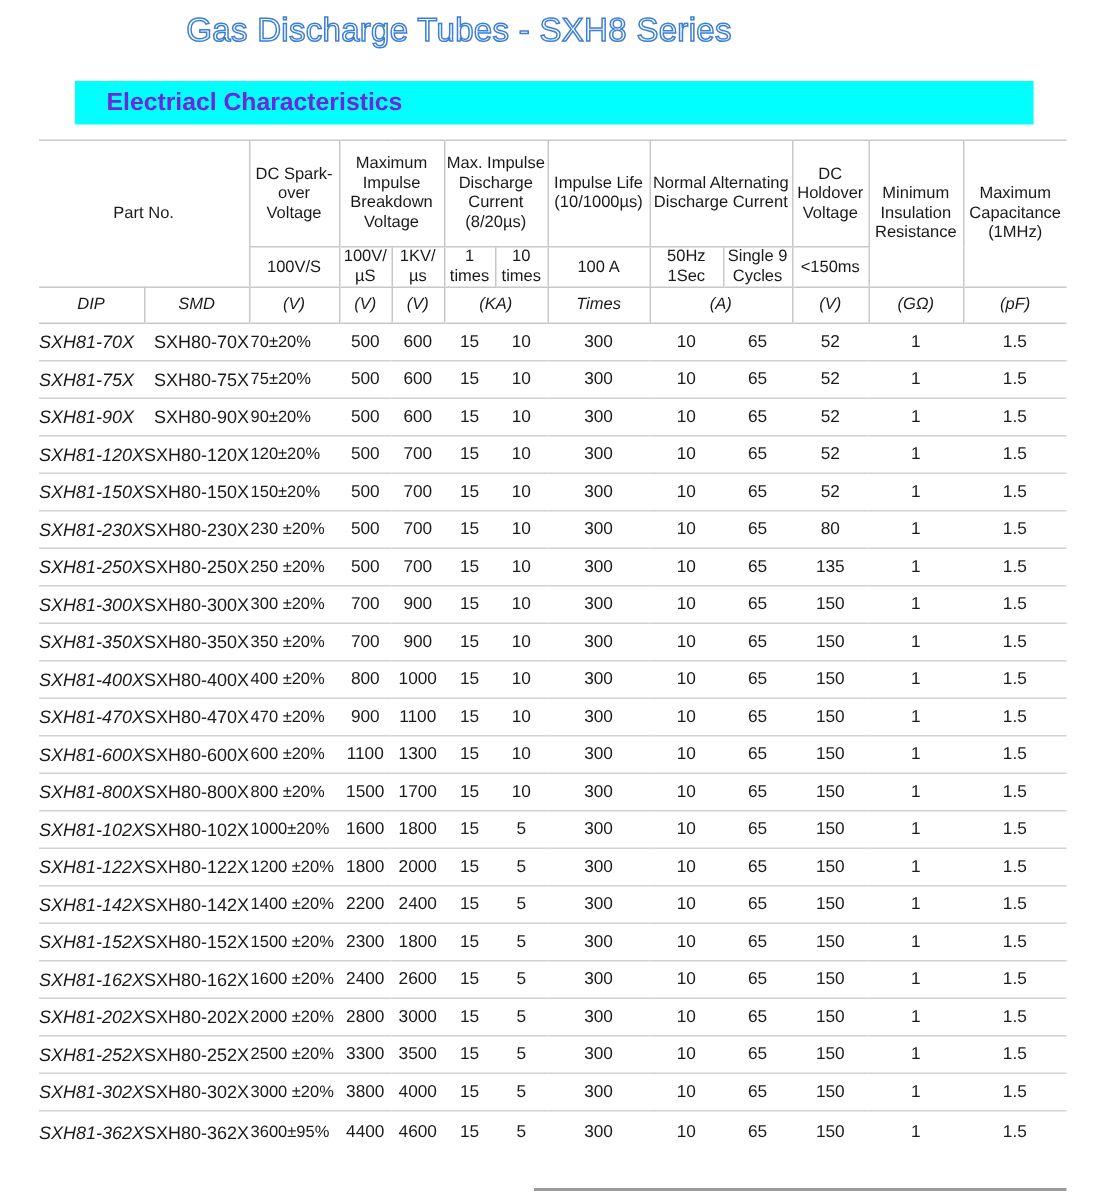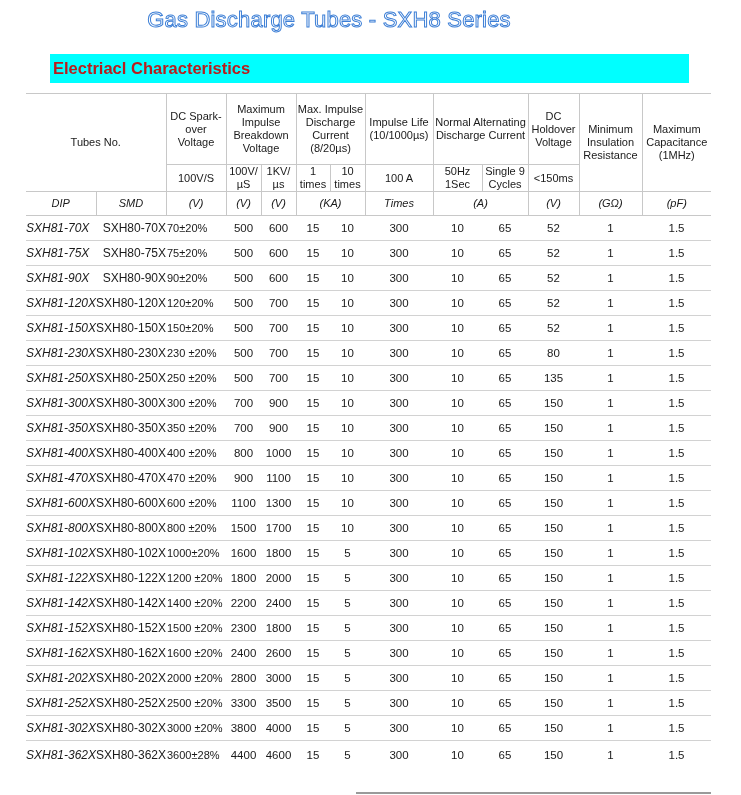--- a/index.html
+++ b/index.html
@@ -5,29 +5,28 @@
   html, body { margin: 0; padding: 0; background: #ffffff; }
   body {
     width: 741px; height: 795px; position: relative; overflow: hidden;
     font-family: "Liberation Sans", sans-serif; color: #1a1a1a;
   }
   .doc-title {
     position: absolute; left: 0; top: 6px; width: 612px; text-align: center;
     font-size: 22px; line-height: 28px; color: #ffffff;
     -webkit-text-stroke: 1px #3d7fd6;
     letter-spacing: 0.2px;
-    padding-left: 23px;
   }
   .section-bar {
     position: absolute; left: 50px; top: 54px; width: 639px; height: 29px;
     background: #00ffff;
   }
   .section-bar span {
-    position: absolute; left: 3px; top: 4px;
-    font-weight: bold; font-size: 16.5px; line-height: 20px; color: #b91c1c;
+    position: absolute; left: 21px; top: 4px;
+    font-weight: bold; font-size: 16.5px; line-height: 20px; color: #6d28d9;
   }
   table.spec {
     position: absolute; left: 26px; top: 93px; width: 685px;
     border-collapse: collapse; table-layout: fixed;
     font-size: 11px; color: #1a1a1a;
   }
   table.spec th, table.spec td {
     padding: 0; text-align: center; vertical-align: middle;
     font-weight: normal;
   }
@@ -72,21 +71,21 @@
       <col style="width:35px">
     <col style="width:68px">
       <col style="width:49px">
       <col style="width:46px">
     <col style="width:51px">
       <col style="width:63px">
       <col style="width:69px">
   </colgroup>
   <thead>
     <tr class="r1">
-      <th colspan="2" rowspan="2">Tubes No.</th>
+      <th colspan="2" rowspan="2">Part No.</th>
       <th class="vb">DC Spark-over Voltage</th>
       <th class="vb" colspan="2">Maximum Impulse Breakdown Voltage</th>
       <th class="vb" colspan="2">Max. Impulse Discharge Current (8/20µs)</th>
       <th class="vb">Impulse Life (10/1000µs)</th>
       <th class="vb" colspan="2">Normal Alternating Discharge Current</th>
       <th class="vb">DC Holdover Voltage</th>
       <th class="vb" rowspan="2">Minimum Insulation Resistance</th>
       <th class="vb" rowspan="2">Maximum Capacitance (1MHz)</th>
     </tr>
     <tr class="r2">
@@ -426,21 +425,21 @@
         <td>300</td>
         <td>10</td>
         <td>65</td>
         <td>150</td>
         <td>1</td>
         <td>1.5</td>
       </tr>
       <tr>
         <td class="dip">SXH81-362X</td>
         <td class="smd">SXH80-362X</td>
-        <td class="dcv">3600±28%</td>
+        <td class="dcv">3600±95%</td>
         <td>4400</td>
         <td>4600</td>
         <td>15</td>
         <td>5</td>
         <td>300</td>
         <td>10</td>
         <td>65</td>
         <td>150</td>
         <td>1</td>
         <td>1.5</td>

